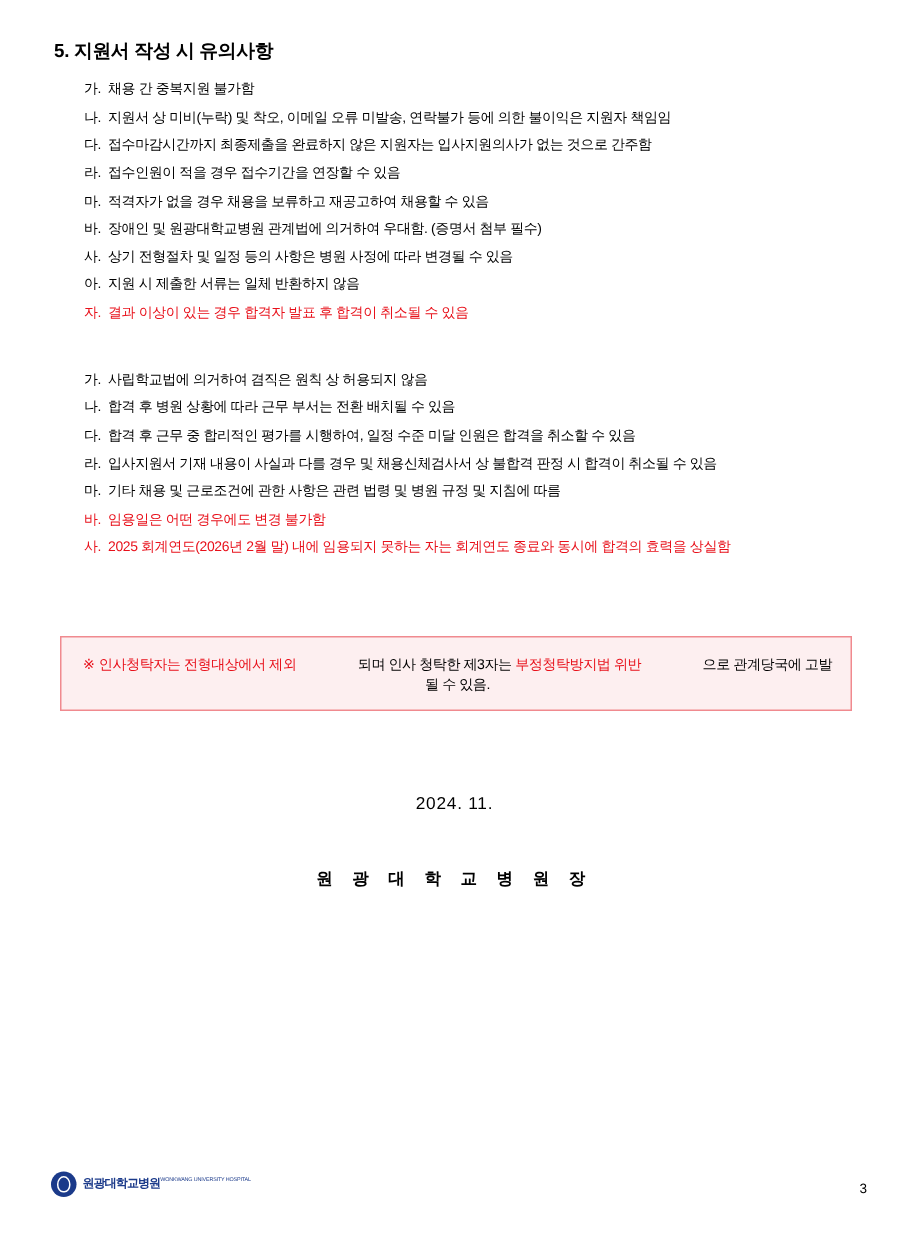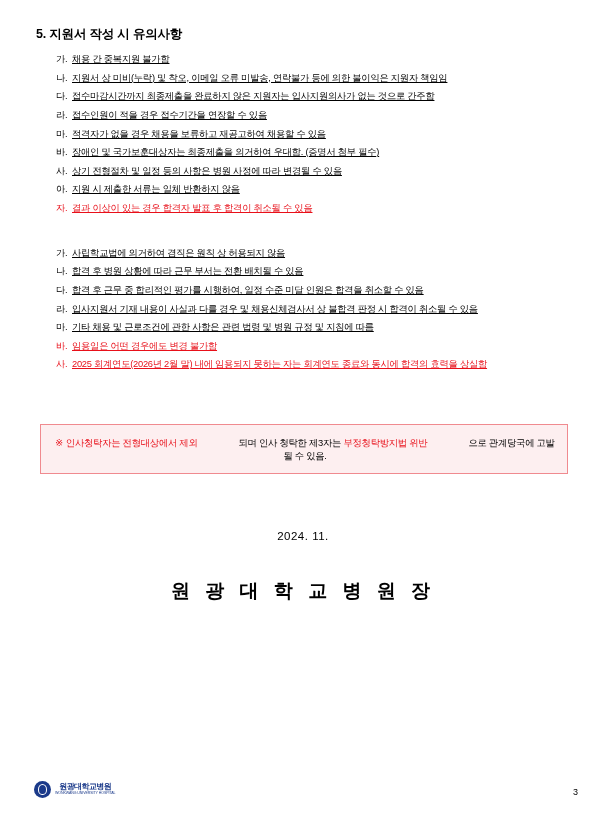--- a/index.html
+++ b/index.html
@@ -46,21 +46,20 @@
     margin: 0 0 4.5px 0;
     padding-left: 22px;
   }
   .item .marker {
     flex: 0 0 auto;
     width: 16px;
     text-align: left;
   }
   .item .text {
     flex: 1 1 auto;
-    text-decoration: underline;
   }
   .item.red {
     color: #e8101a;
   }
   .item .sub {
     display: block;
     padding-left: 0;
   }
 
   .gap-1 { height: 26px; }
@@ -85,21 +84,21 @@
 
   .date-line {
     text-align: center;
     font-size: 11.5px;
     font-weight: normal;
     letter-spacing: 0.5px;
     margin-top: 56px;
   }
   .signature {
     text-align: center;
-    font-size: 19px;
+    font-size: 11px;
     font-weight: bold;
     letter-spacing: 5px;
     margin-top: 36px;
   }
 
   .footer {
     position: absolute;
     left: 34px;
     right: 34px;
     bottom: 24px;
@@ -127,23 +126,21 @@
     left: 4px;
     top: 3px;
     width: 9px;
     height: 11px;
     border: 1.4px solid #ffffff;
     border-radius: 50% 50% 45% 45%;
     box-sizing: border-box;
   }
   .logo-text {
     display: flex;
-    flex-direction: column;
     line-height: 1.05;
-    align-items: center;
   }
   .logo-ko {
     font-size: 8px;
     font-weight: bold;
     color: #1b3a8a;
     letter-spacing: -0.6px;
   }
   .logo-en {
     font-size: 3.6px;
     color: #1b3a8a;
@@ -180,21 +177,21 @@
       <li class="item">
         <span class="marker">라.</span>
         <span class="text">접수인원이 적을 경우 접수기간을 연장할 수 있음</span>
       </li>
       <li class="item">
         <span class="marker">마.</span>
         <span class="text">적격자가 없을 경우 채용을 보류하고 재공고하여 채용할 수 있음</span>
       </li>
       <li class="item">
         <span class="marker">바.</span>
-        <span class="text">장애인 및 국가보훈대상자는 최종제출을 의거하여 우대함. (증명서 첨부 필수)</span>
+        <span class="text">장애인 및 원광대학교병원 관계법에 의거하여 우대함. (증명서 첨부 필수)</span>
       </li>
       <li class="item">
         <span class="marker">사.</span>
         <span class="text">상기 전형절차 및 일정 등의 사항은 병원 사정에 따라 변경될 수 있음</span>
       </li>
       <li class="item">
         <span class="marker">아.</span>
         <span class="text">지원 시 제출한 서류는 일체 반환하지 않음</span>
       </li>
       <li class="item red">

